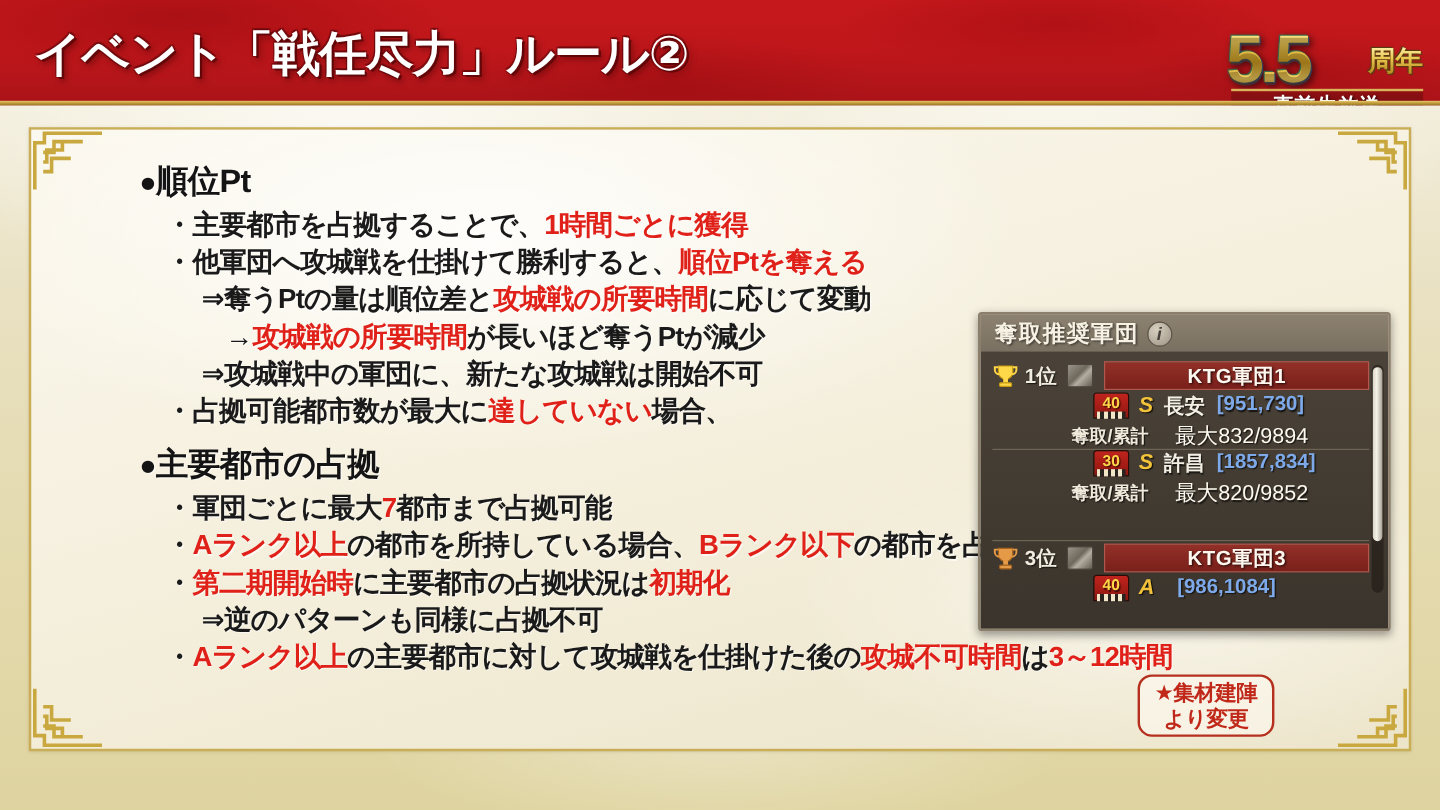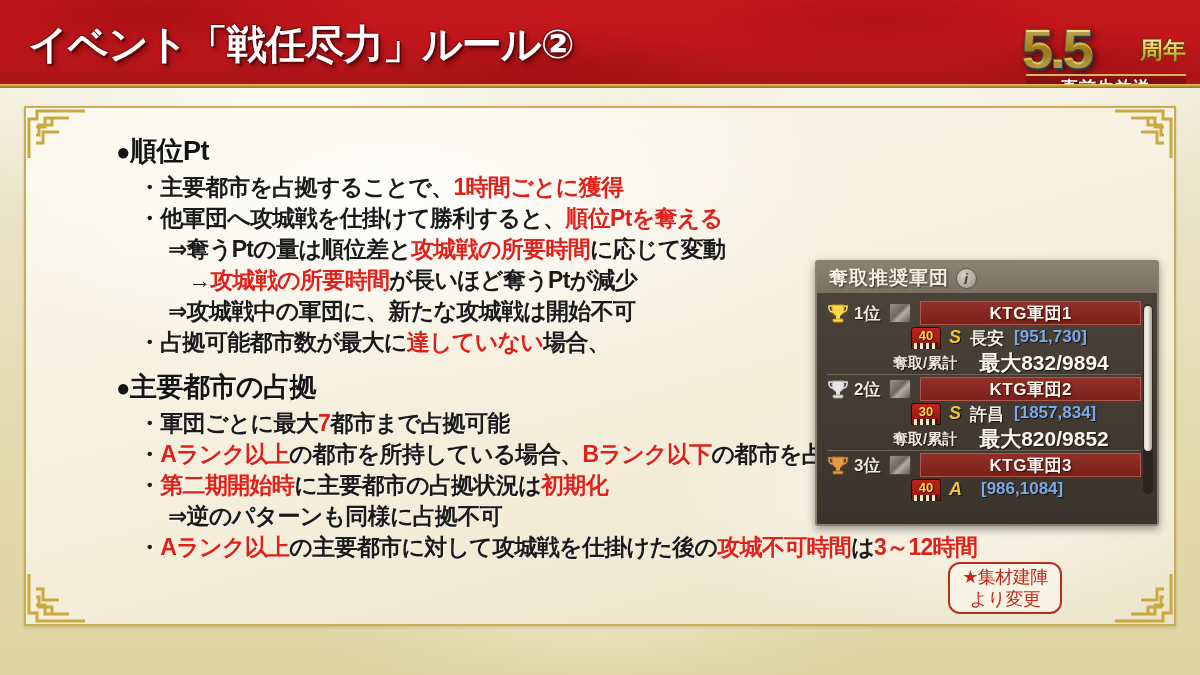--- a/index.html
+++ b/index.html
@@ -108,21 +108,21 @@
   .line.ind2 { padding-left:52px; }
   .line.ind3 { padding-left:42px; }
   .line.ind4 { padding-left:42px; }
   .hl { color:#e02119; }
   .gap { height:11px; }
 
   
   .badge {
     position:absolute;
     border:2px solid #b5301f; border-radius:12px;
-    color:#c0281a; font-weight:normal; background:rgba(253,250,240,.55);
+    color:#c0281a; font-weight:bold; background:rgba(253,250,240,.55);
     text-align:center; letter-spacing:-.5px;
   }
   .badge-1 { left:922px; top:454px; width:114px; padding:2px 5px;
              font-size:18px; line-height:22px; }
 
   
   .game {
     position:absolute; left:815px; top:172px; width:344px; height:266px;
     background:linear-gradient(180deg,#7b7164 0%,#6d6355 4%,#4b4339 10%,#3b342c 100%);
     border:2px solid #8b7f6c;
@@ -179,21 +179,21 @@
   }
   .srank { color:#f2c23a; font-size:18px; font-weight:bold; font-style:italic;
            margin-right:9px; text-shadow:1px 1px 1px rgba(0,0,0,.8); }
   .city { color:#f3efe5; font-size:17px; font-weight:bold; margin-right:10px;
           text-shadow:1px 1px 1px rgba(0,0,0,.7); }
   .coord { color:#7ea9e8; font-size:17px; font-weight:bold;
            text-shadow:1px 1px 1px rgba(0,0,0,.7); }
   .grow-bot { display:flex; align-items:center; height:22px; padding-left:66px; }
   .bot-label { color:#efe9db; font-size:15px; font-weight:bold;
                text-shadow:1px 1px 1px rgba(0,0,0,.7); }
-  .bot-value { color:#fdf9ef; font-size:21px; font-weight:bold; margin-left:22px;
+  .bot-value { color:#fdf9ef; font-size:18px; font-weight:normal; margin-left:22px;
                text-shadow:1px 1px 1px rgba(0,0,0,.7); }
   .scrollbar {
     position:absolute; right:4px; top:42px; width:10px; height:190px;
     background:rgba(20,16,12,.45); border-radius:5px;
   }
   .scroll-thumb {
     position:absolute; left:1px; top:2px; width:8px; height:145px;
     background:linear-gradient(90deg,#d9d4c8,#f4f1e8 40%,#a9a396);
     border-radius:4px;
   }
@@ -300,31 +300,20 @@
             <span class="srank">S</span>
             <span class="city">長安</span>
             <span class="coord">[951,730]</span>
           </div>
           <div class="grow-bot">
             <span class="bot-label">奪取/累計</span>
             <span class="bot-value">最大832/9894</span>
           </div>
         </div>
         <div class="grow">
-          <div class="grow-top">
-            <span class="trophy"><svg viewBox="0 0 22 21" width="22" height="21">
-                <path d="M5 2h12v5a6 6 0 0 1-12 0z" fill="#e4e4e4" stroke="#9b9b9b"></path>
-                <path d="M5 3H2v2a4 4 0 0 0 4 4M17 3h3v2a4 4 0 0 1-4 4" fill="none" stroke="#e4e4e4" stroke-width="1.6"></path>
-                <rect x="9" y="12" width="4" height="4" fill="#e4e4e4"></rect>
-                <rect x="6" y="16" width="10" height="3" rx="1" fill="#e4e4e4" stroke="#9b9b9b"></rect>
-              </svg></span>
-            <span class="rank-label">2位</span>
-            <span class="flag"></span>
-            <span class="legion-name">KTG軍団2</span>
-          </div>
           <div class="grow-mid">
             <span class="lvl">30</span>
             <span class="srank">S</span>
             <span class="city">許昌</span>
             <span class="coord">[1857,834]</span>
           </div>
           <div class="grow-bot">
             <span class="bot-label">奪取/累計</span>
             <span class="bot-value">最大820/9852</span>
           </div>

